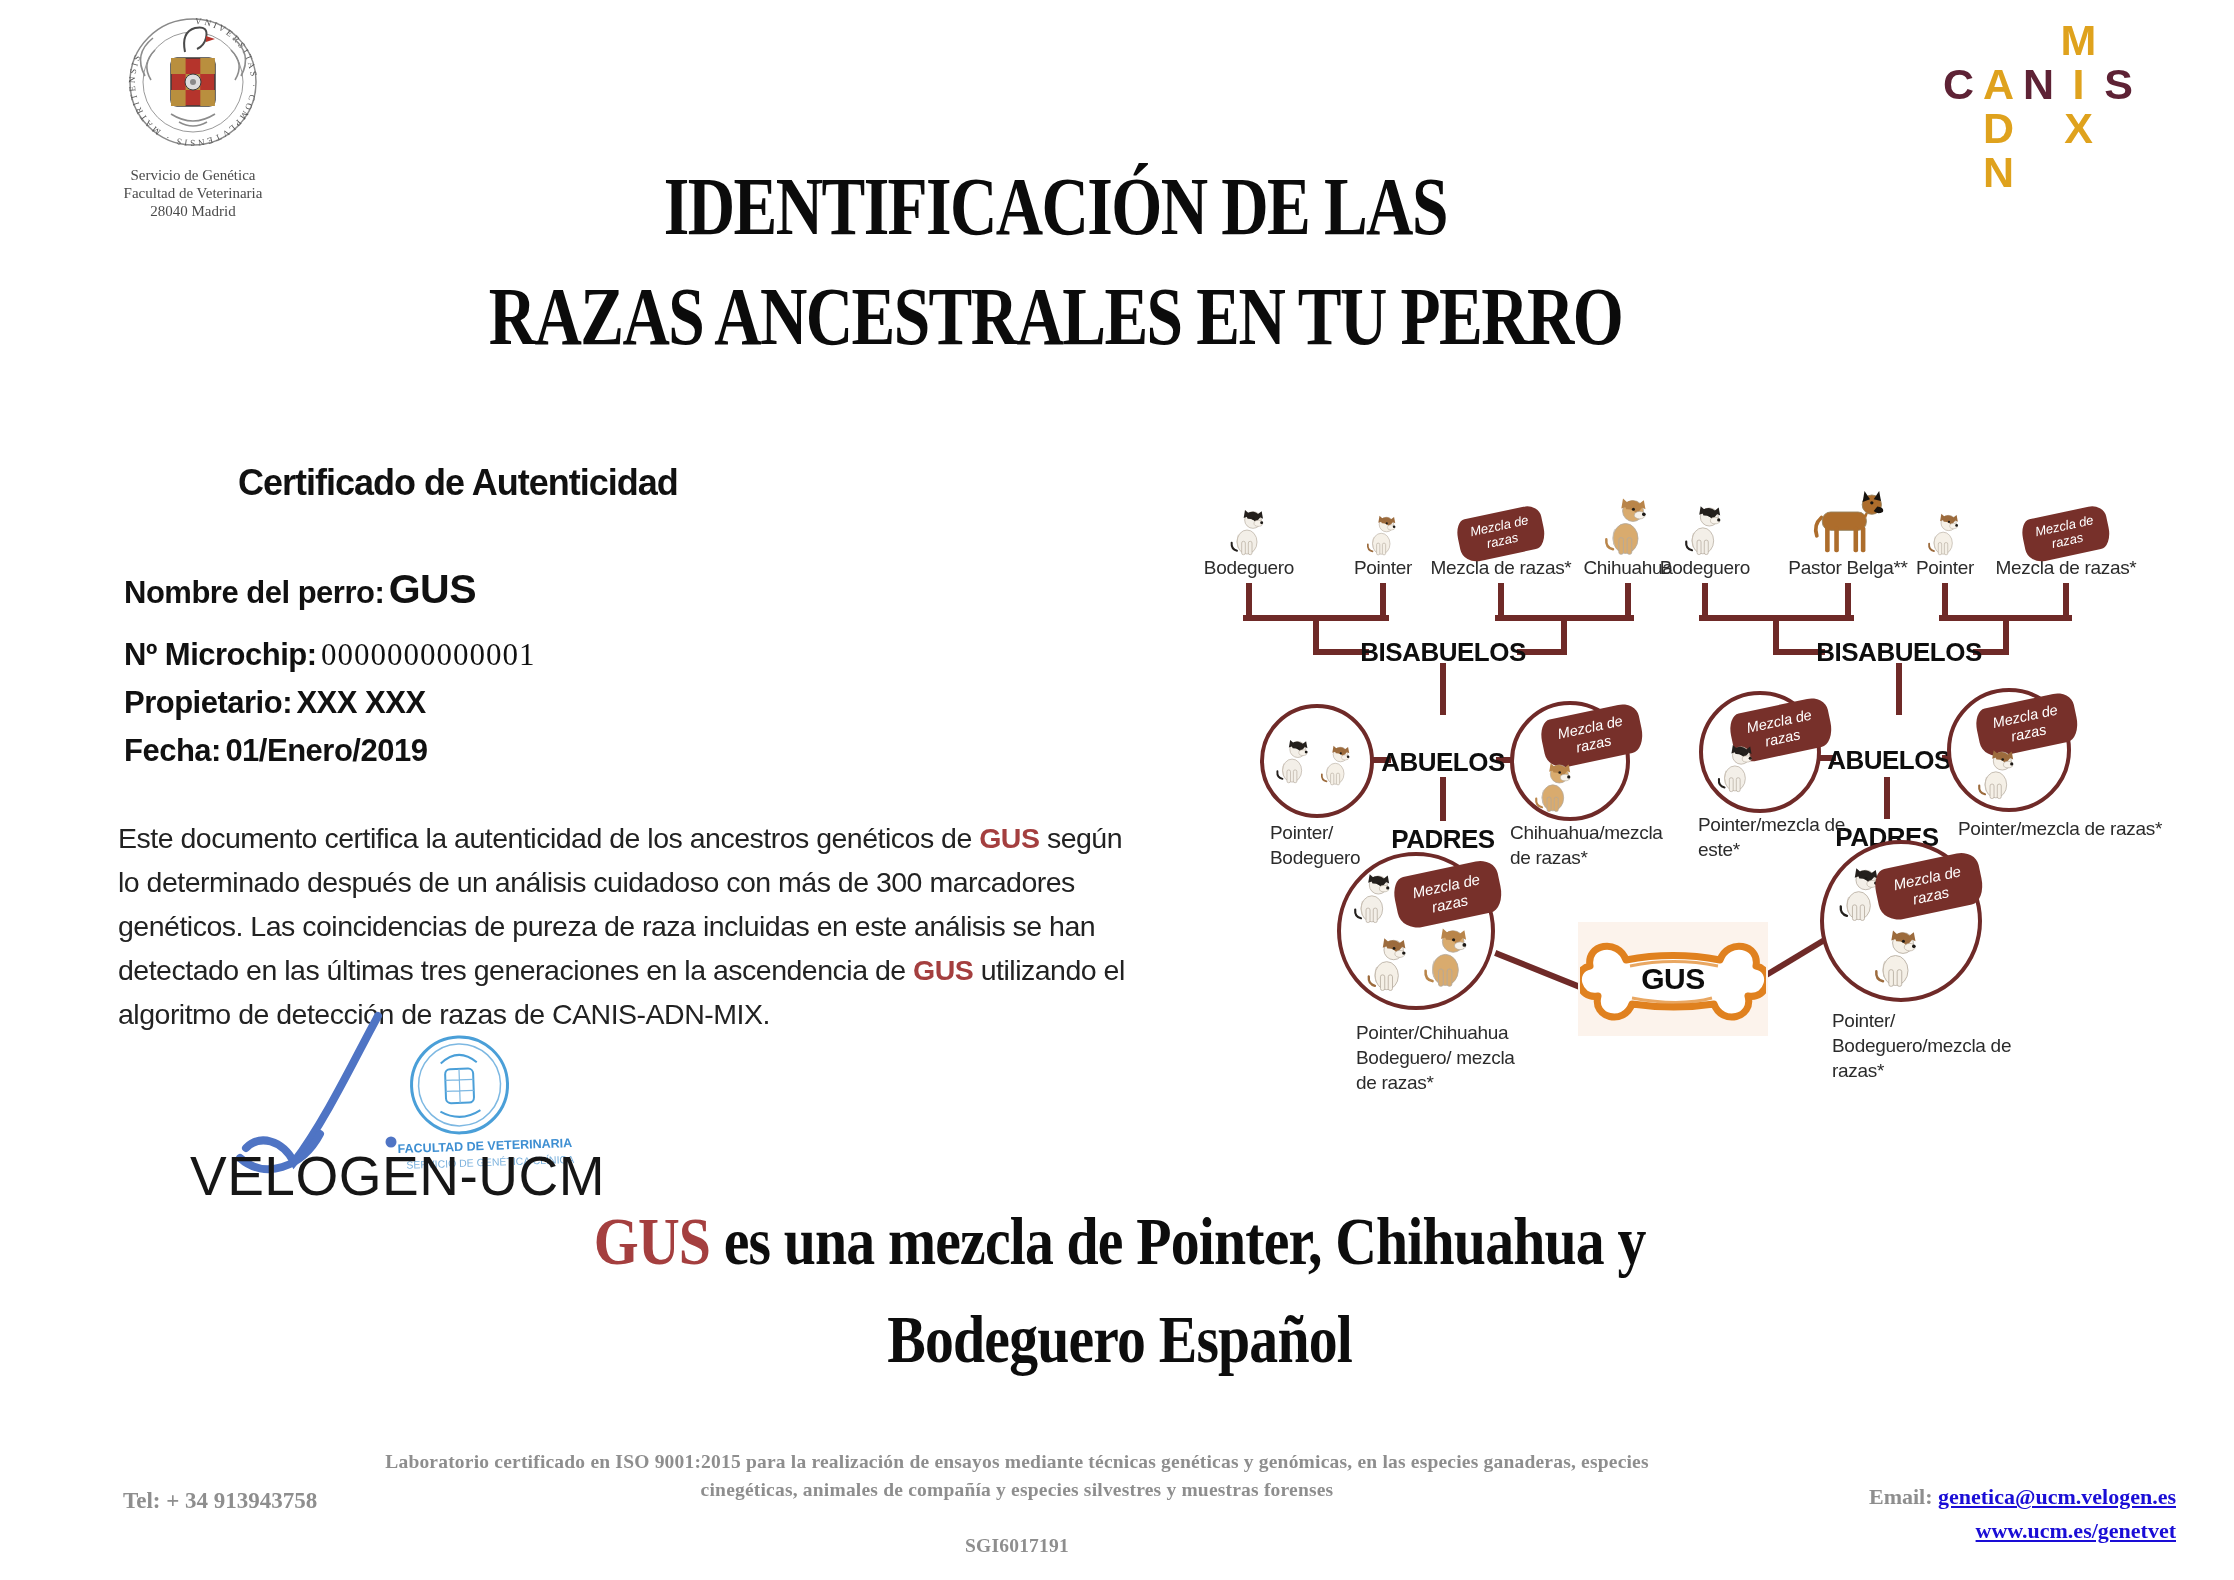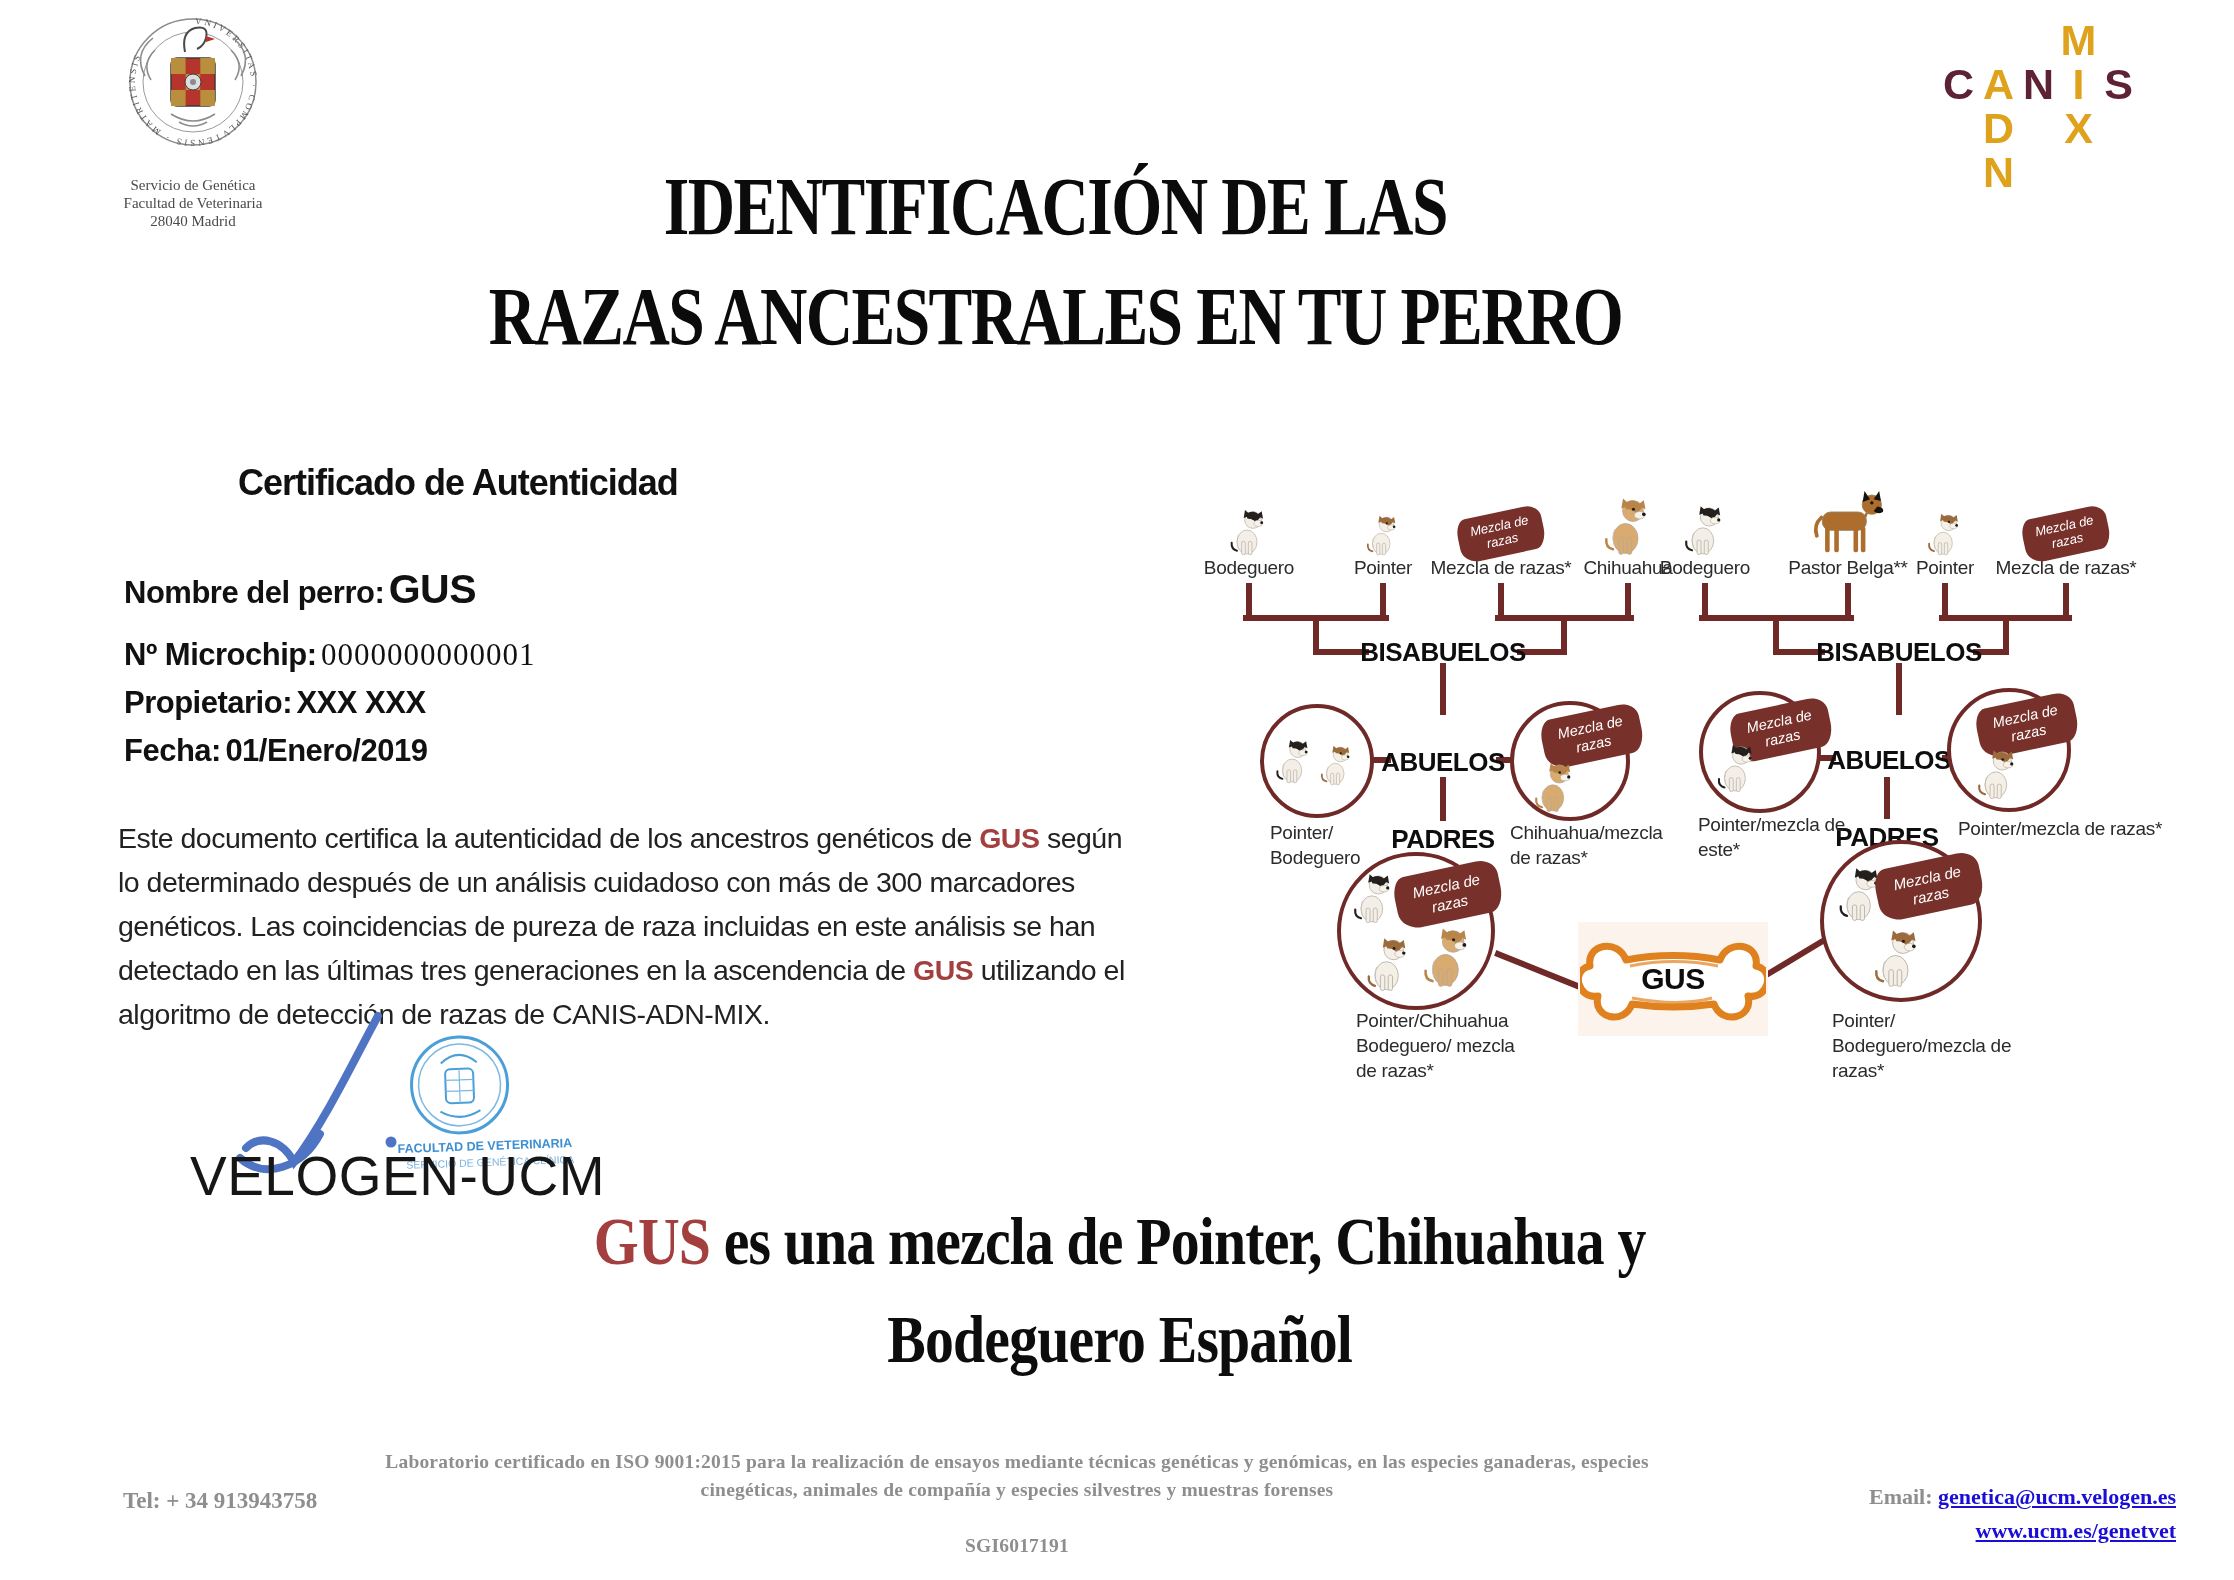--- a/index.html
+++ b/index.html
@@ -1,21 +1,21 @@
 <!DOCTYPE html>
 <html style="--maroon_line: #6f2a28; --flag_maroon: #77302a; --accent_red: #a43f3f; --logo_maroon: #5e2235; --logo_gold: #dfa21d; --bone_orange: #e0811f; --link_blue: #1a0dd6; --stamp_blue: #4a9fd8; --signature_blue: #4f74c4; --footer_gray: #8e8e8e;"><head>
 <meta charset="utf-8">
 <style>
   html,body{margin:0;padding:0;background:#e8e8e8;}
   .page{position:relative;width:2234px;height:1580px;background:#ffffff;overflow:hidden;
         font-family:"Liberation Sans",sans-serif;color:#1c1c1c;}
   
   .ucm-logo{position:absolute;left:88px;top:10px;width:210px;text-align:center;}
   .ucm-address{font-family:"Liberation Serif",serif;font-size:15px;line-height:18px;color:#4a4a4a;
-               white-space:pre-line;margin-top:12px;}
+               white-space:pre-line;margin-top:2px;}
   .canis-grid{position:absolute;left:1938px;top:18px;display:grid;
               grid-template-columns:repeat(5,40px);grid-template-rows:repeat(4,44px);}
   .canis-letter{font-weight:bold;font-size:43px;line-height:44px;text-align:center;
                 font-family:"Liberation Sans",sans-serif;letter-spacing:-1px;}
   .cl-gold{color:var(--logo_gold,#dfa21d);}
   .cl-maroon{color:var(--logo_maroon,#5e2235);}
   .title-wrap{position:absolute;left:0;top:152px;width:2110px;text-align:center;}
   .title-line{display:block;}
   .title-line span{display:inline-block;transform:scaleX(0.8);transform-origin:center;
       font-family:"Liberation Serif",serif;font-weight:bold;font-size:82px;line-height:110px;
@@ -379,21 +379,21 @@
         </svg>
       <span class="flag flag-lg in-circle" style="left:52px;top:16px">
           <span class="fl1">Mezcla de</span>
           <span class="fl2">razas</span>
         </span>
       <svg class="dog breed-pointer in-circle" style="left:46px;top:84px" width="56" height="60" viewBox="0 0 60 72">
           <use href="#sym-dog-sit"></use>
         </svg>
     </div>
 
-    <div class="clabel" style="left:186px;top:548px">Pointer/Chihuahua
+    <div class="clabel" style="left:186px;top:560px">Pointer/Chihuahua
 Bodeguero/ mezcla
 de razas*</div>
     <div class="clabel" style="left:662px;top:548px">Pointer/
 Bodeguero/mezcla de
 razas*</div>
 
     <div class="bone-bg"></div>
     <div class="bone-wrap">
       <svg width="186" height="110" viewBox="0 0 186 110">
         <path d="M46,36 C38,14 6,20 10,42 C-10,46 -2,76 18,72 C12,94 44,102 52,80 C80,84 108,84 134,80 C142,102 174,94 168,72 C188,76 196,46 176,42 C180,20 148,14 140,36 C108,30 78,30 46,36 Z" fill="#ffffff" stroke="var(--bone_orange,#e0811f)" stroke-width="7" stroke-linejoin="round"></path>

